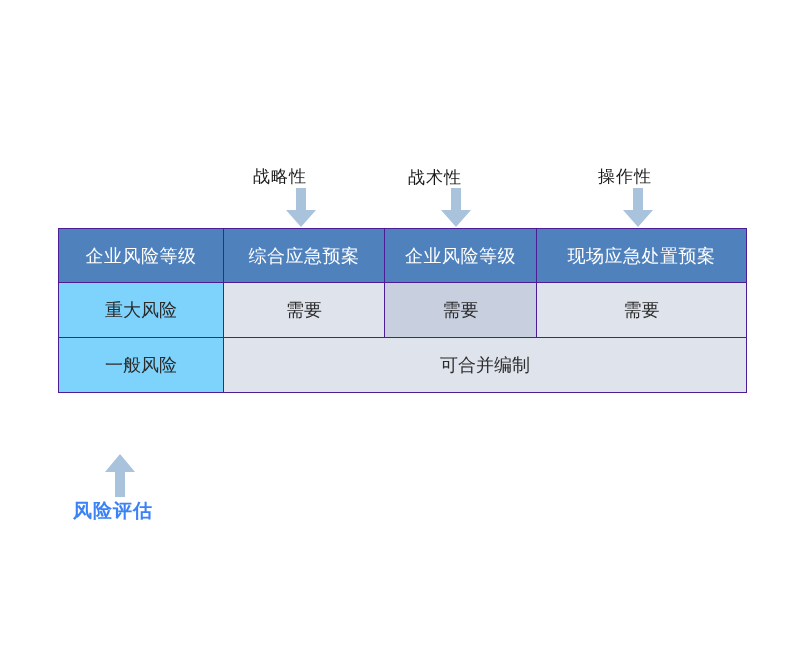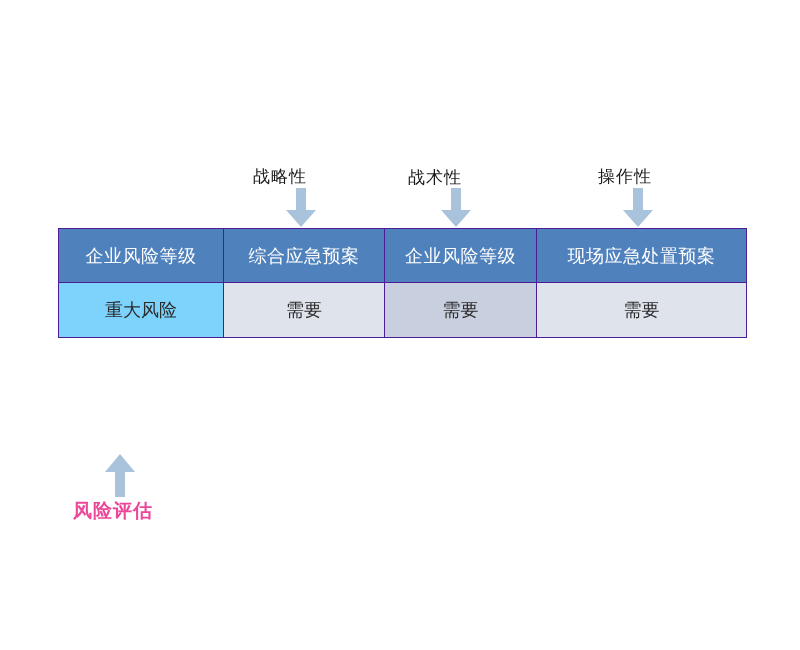--- a/index.html
+++ b/index.html
@@ -78,21 +78,21 @@
     background: #dfe3ec;
   }
   .cell-body-alt {
     background: #c8cfdf;
   }
 
   
   .bottom-label {
     position: absolute;
     font-size: 19px;
-    color: #ec4899;
+    color: #3b82f6;
     white-space: nowrap;
     letter-spacing: 1px;
     font-family: Liberation Mono, monospace;
     font-weight: bold;
   }
 </style>
 </head>
 <body>
 
 <div id="canvas">
@@ -124,20 +124,24 @@
     <tbody>
 
       <tr>
         <td class="cell-level">重大风险</td>
         <td class="cell-body">需要</td>
         <td class="cell-body-alt">需要</td>
         <td class="cell-body">需要</td>
       </tr>
 
 
+      <tr>
+        <td class="cell-level">一般风险</td>
+        <td class="cell-body" colspan="3">可合并编制</td>
+      </tr>
 
     </tbody>
   </table>
 
   <svg class="arrow-up" style="left:104px; top:453px;" viewBox="0 0 32 45">
     <polygon points="16,1 31,19 21,19 21,44 11,44 11,19 1,19" fill="#a9c3dd"></polygon>
   </svg>
   <div class="bottom-label" style="left:73px; top:498px;">风险评估</div>
 
 </div>

